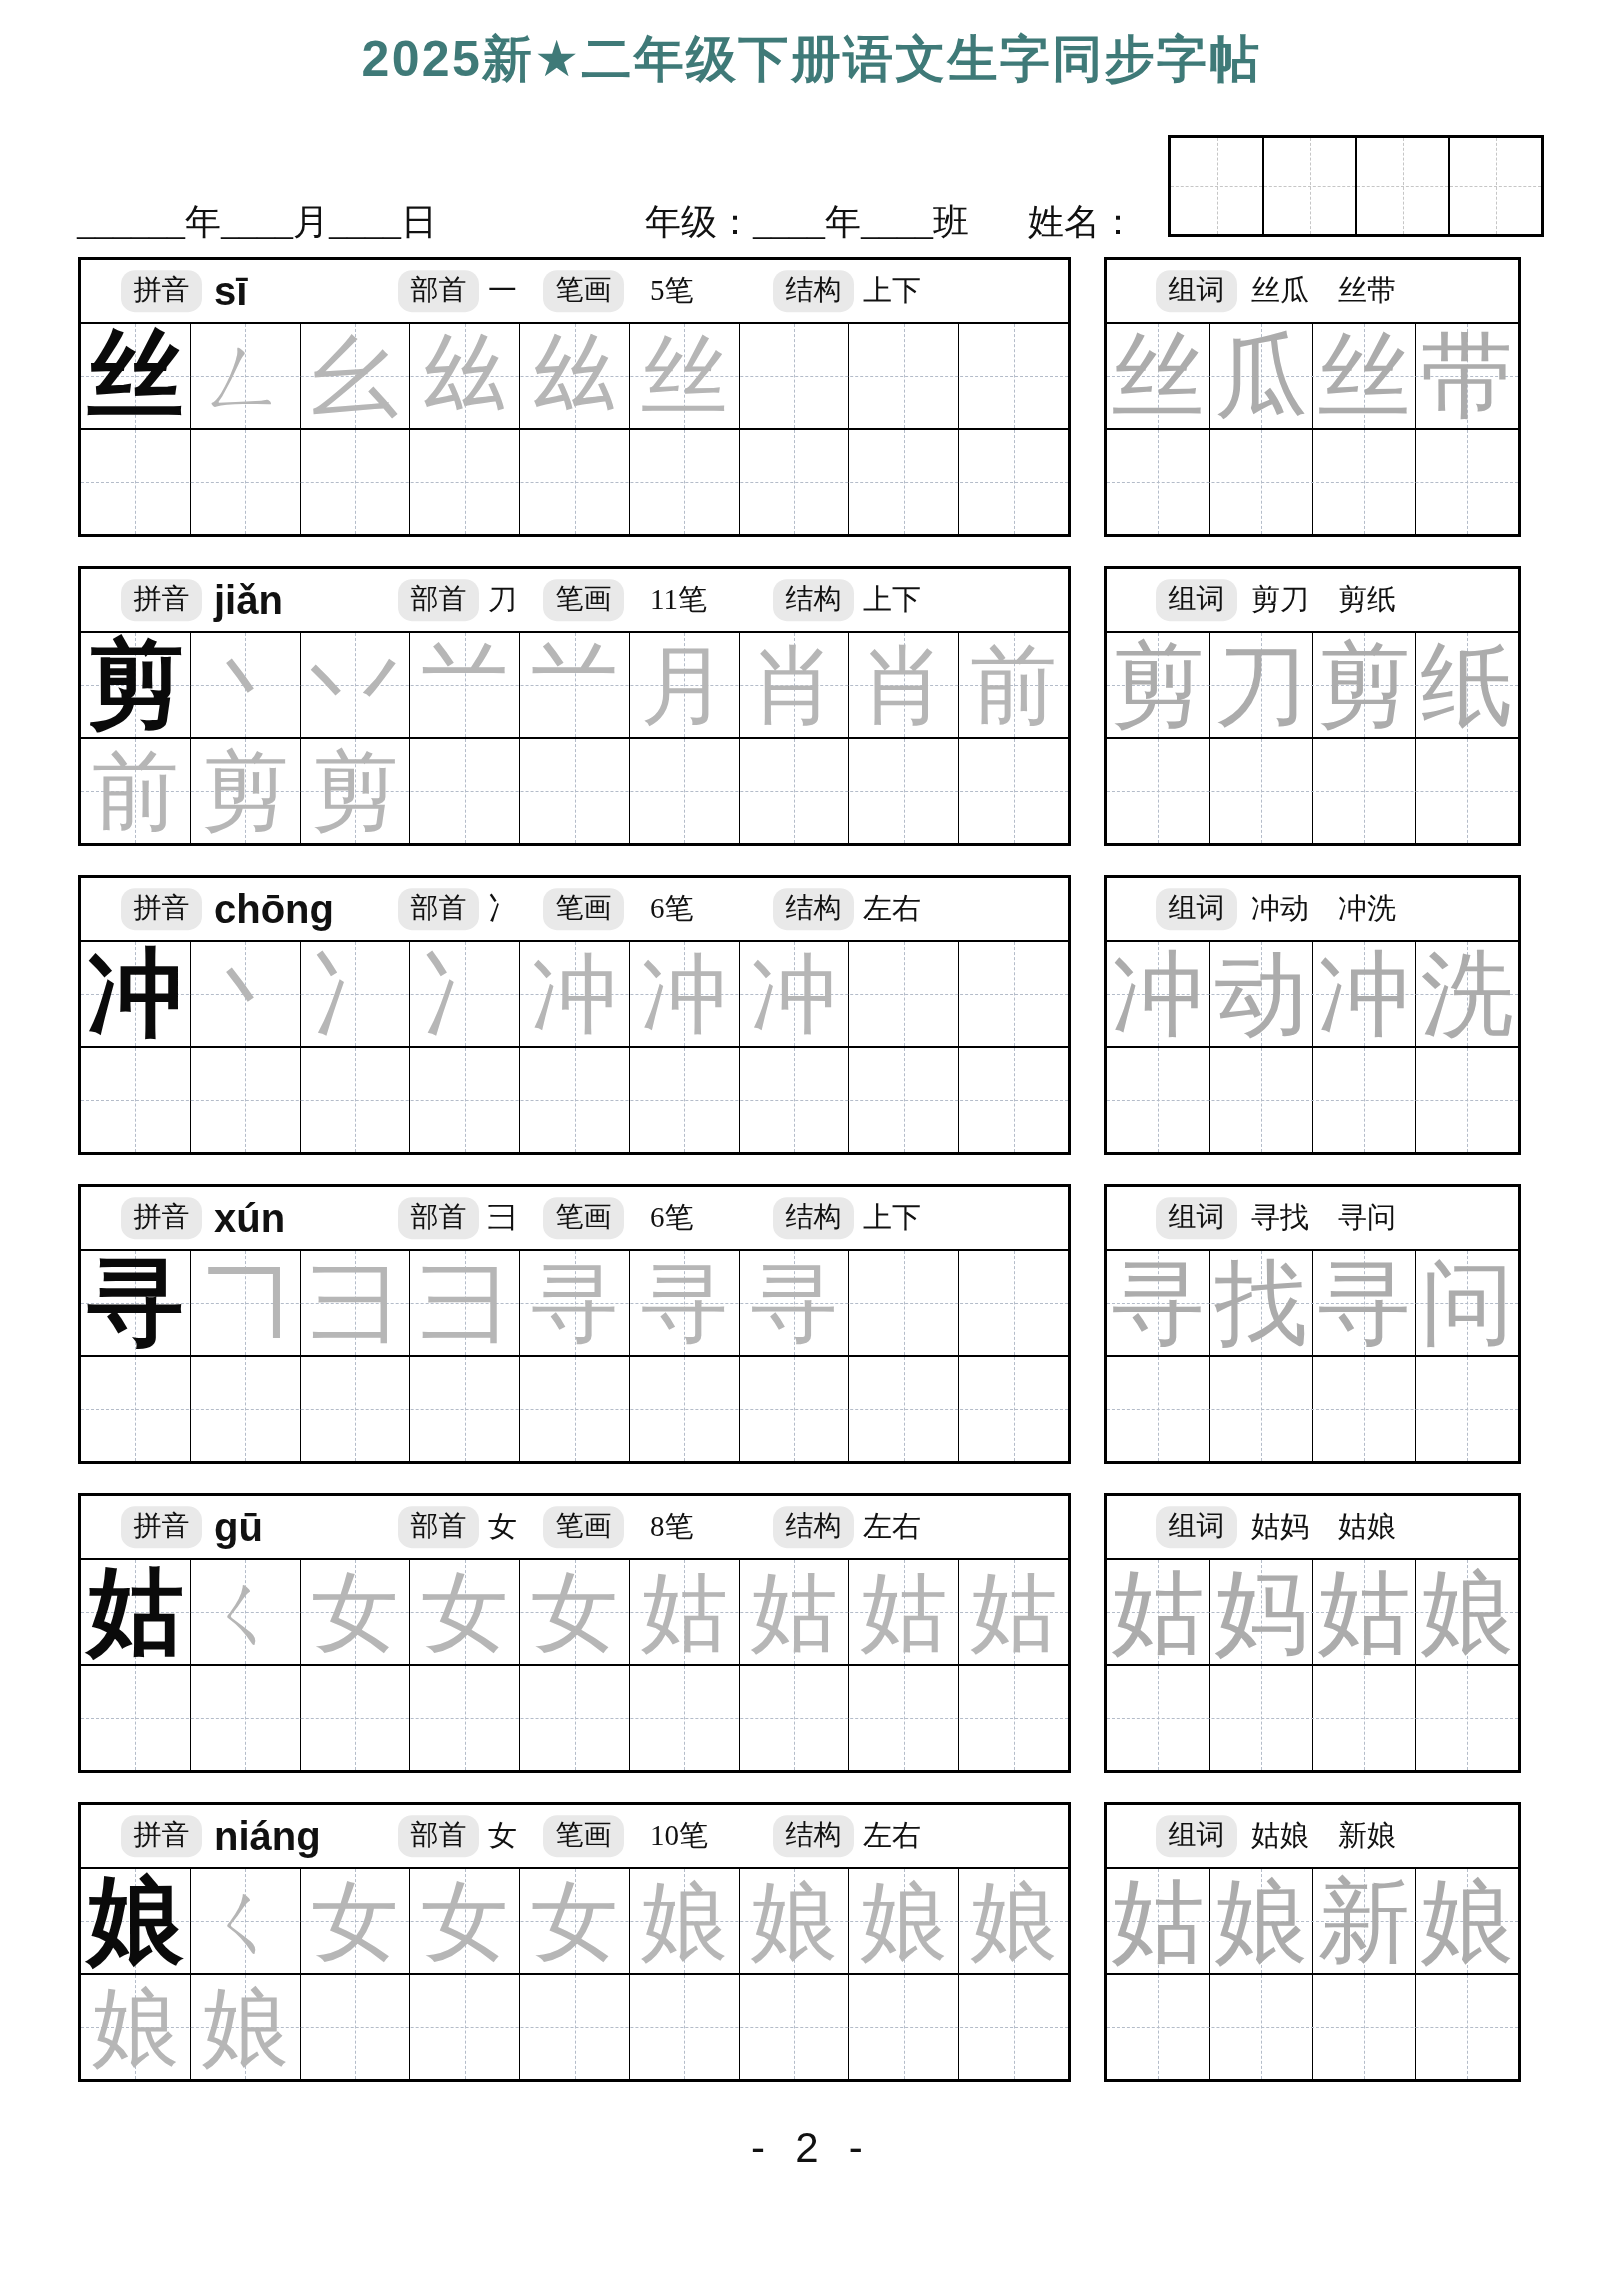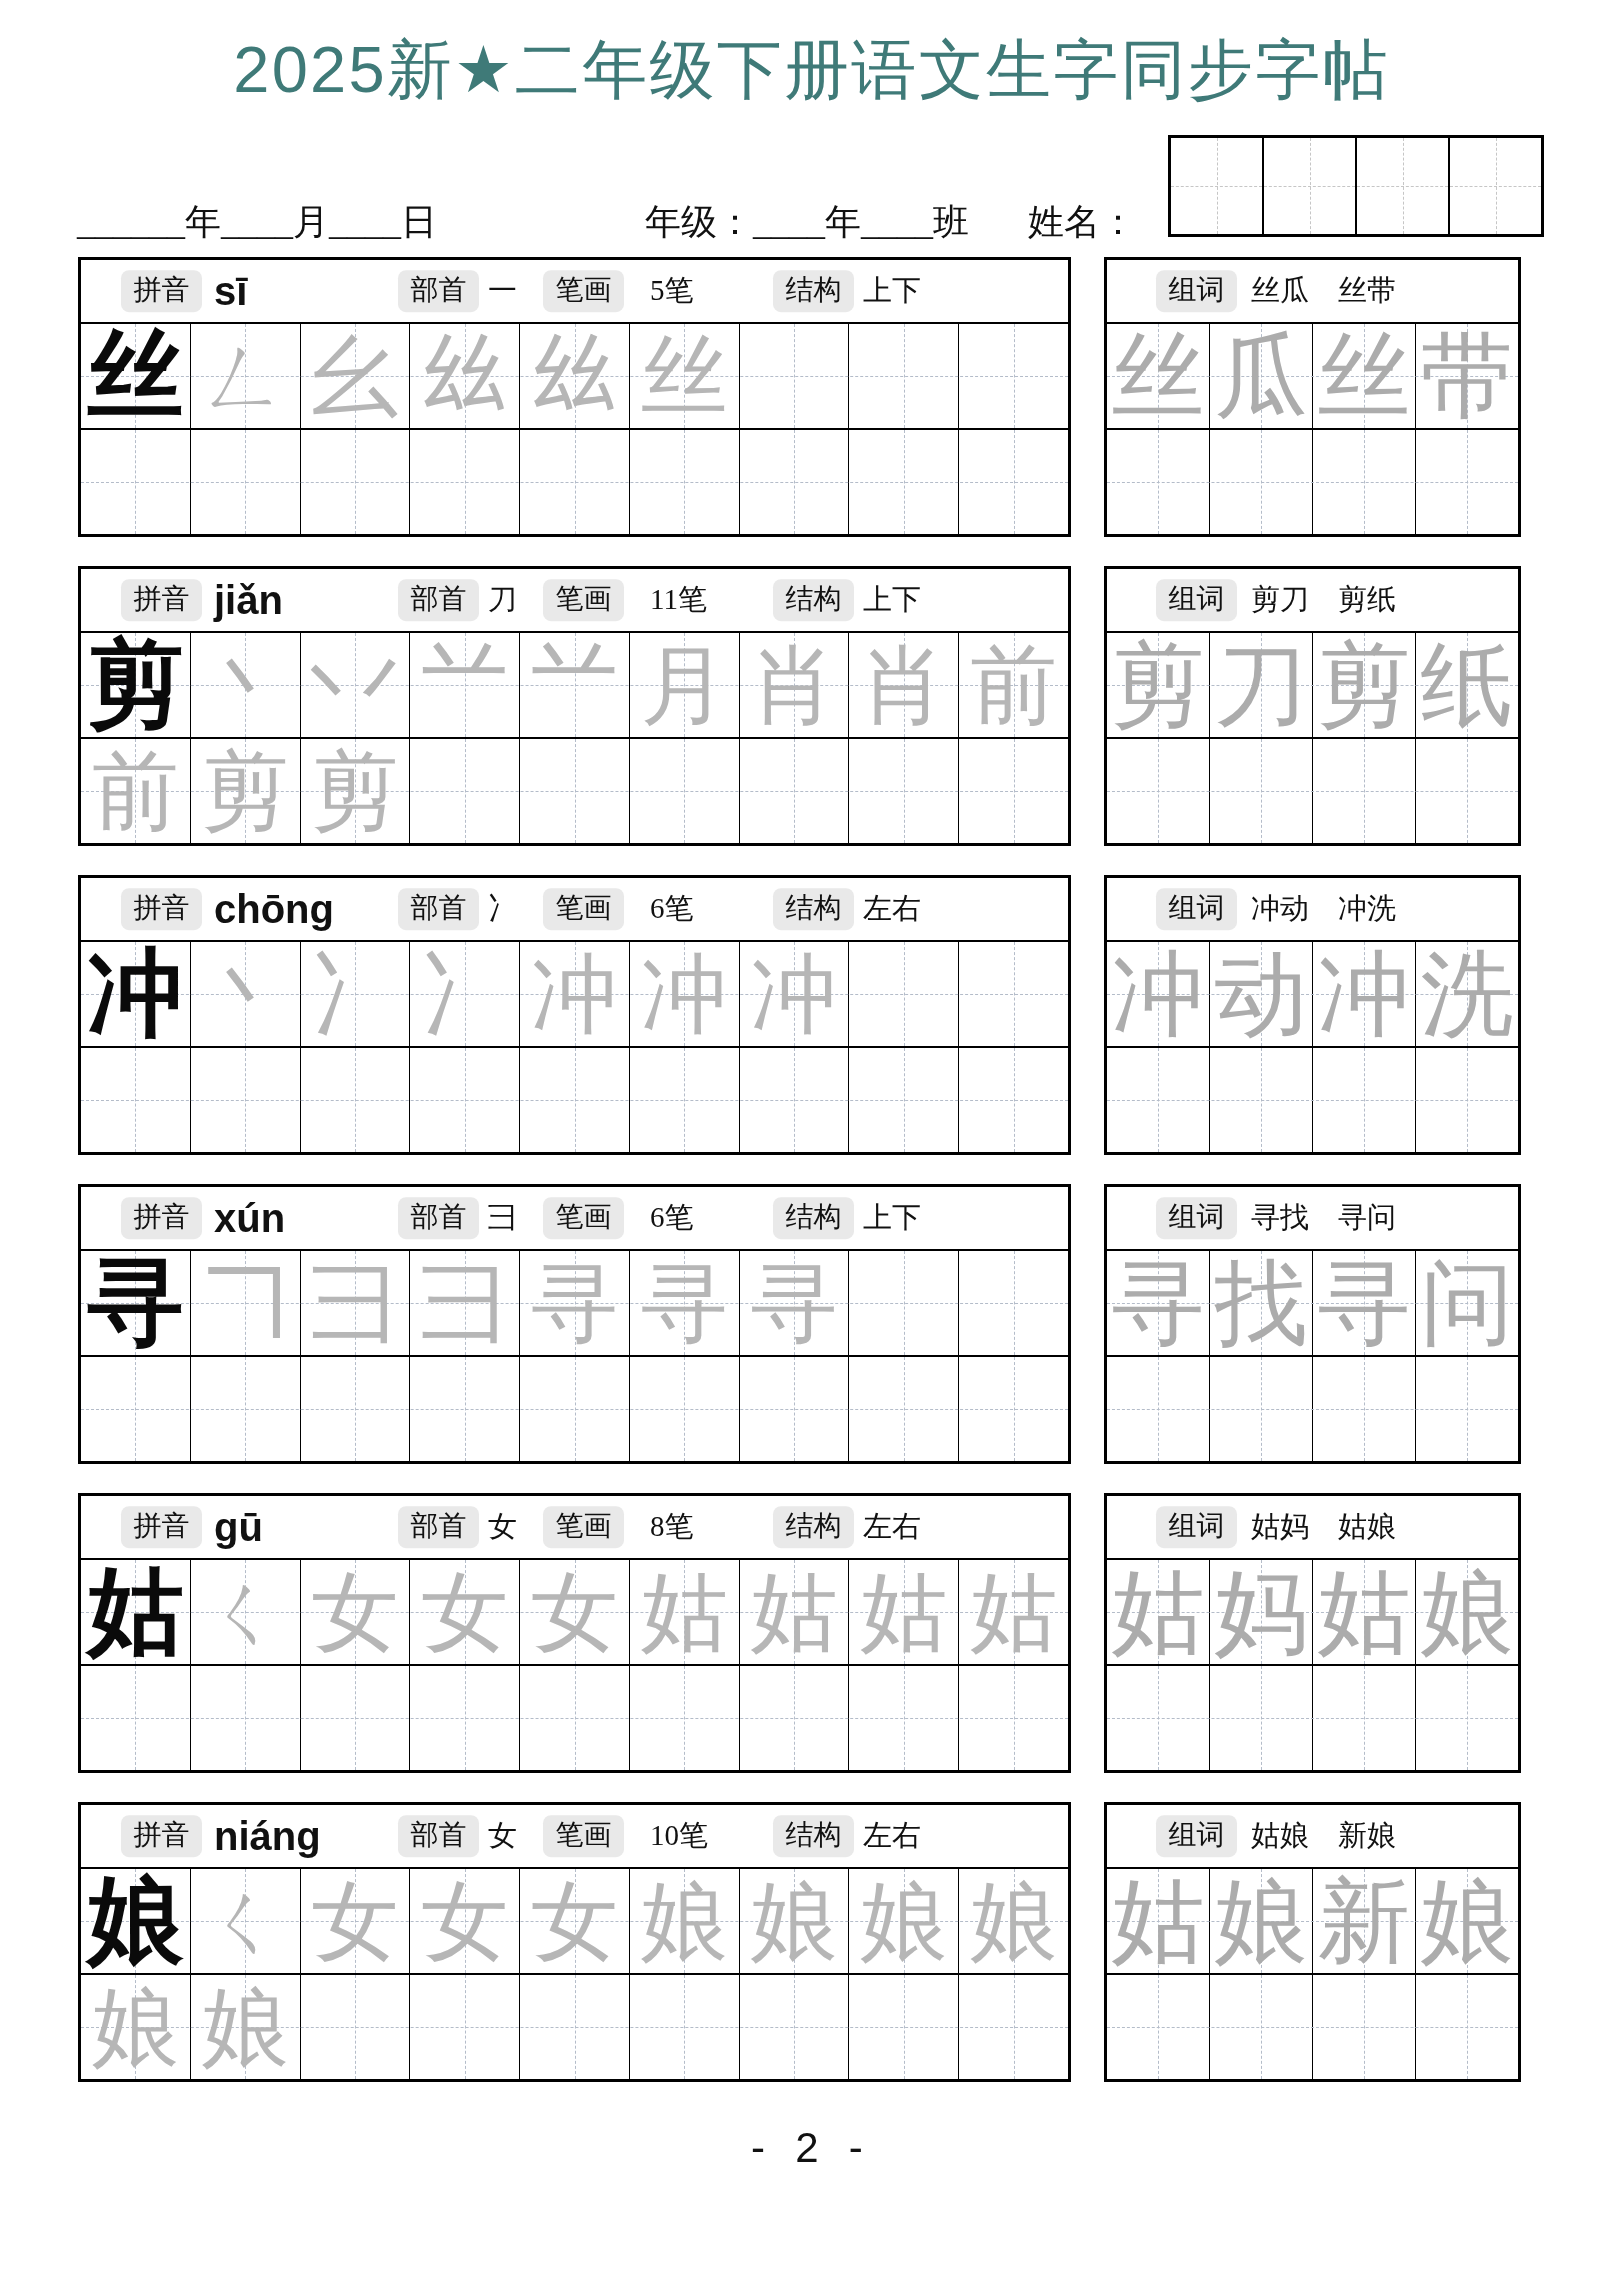--- a/index.html
+++ b/index.html
@@ -6,21 +6,21 @@
   html,body{margin:0;padding:0;}
   body{
     width:1623px;height:2295px;position:relative;background:#ffffff;
     font-family:"Liberation Serif","DejaVu Serif",serif;color:#111;
     overflow:hidden;
   }
   
   .title{
     position:absolute;top:26px;left:0;width:100%;text-align:center;
     font-family:"Liberation Sans","DejaVu Sans",sans-serif;
-    font-weight:400;font-size:65px;letter-spacing:2.3px;color:var(--accent);
+    font-weight:700;font-size:50px;letter-spacing:2.3px;color:var(--accent);
     white-space:nowrap;
   }
   
   .formtext{position:absolute;top:198px;font-size:36px;white-space:nowrap;}
   .f-date{left:77px;}
   .f-grade{left:645px;text-align:right;}
   .f-name{left:1028px;}
   .name-grid{
     position:absolute;left:1168px;top:135px;display:flex;border:3.1px solid #000;background:#fff;
   }
@@ -30,21 +30,21 @@
   .tz::after{content:"";position:absolute;top:50%;left:0;right:0;border-top:1.5px dashed #c6c6c6;}
   
   .sections{position:absolute;left:78px;top:257px;width:1459px;}
   .section{display:flex;gap:33px;margin-bottom:29px;}
   .block{border:3.1px solid #000;background:#fff;box-sizing:border-box;}
   .block.left{width:993px;}
   .block.right{width:417px;}
   .sec-header{position:relative;height:62px;}
   .chip{
     position:absolute;top:50%;transform:translateY(-50%);
-    background:#e9e9e9;border-radius:8px;padding:5.4px 12.4px;
+    background:#e9e9e9;border-radius:14px;padding:5.4px 12.4px;
     font-size:28px;line-height:1.1;white-space:nowrap;
   }
   .val{position:absolute;top:50%;transform:translateY(-50%);font-size:29px;white-space:nowrap;}
   .c-pinyin{left:40px;} .v-pinyin{left:133px;font-family:Liberation Sans, sans-serif;font-weight:bold;font-size:40px;}
   .c-bushou{left:317px;} .v-bushou{left:407px;}
   .c-bihua{left:462px;text-align:center;}  .v-bihua{left:569px;}
   .c-jiegou{left:692px;} .v-jiegou{left:782px;}
   .c-zuci{left:49px;}    .v-zuci{left:144px;}
   .grid{border-top:2.3px solid #000;}
   .row{display:flex;height:104px;position:relative;}

